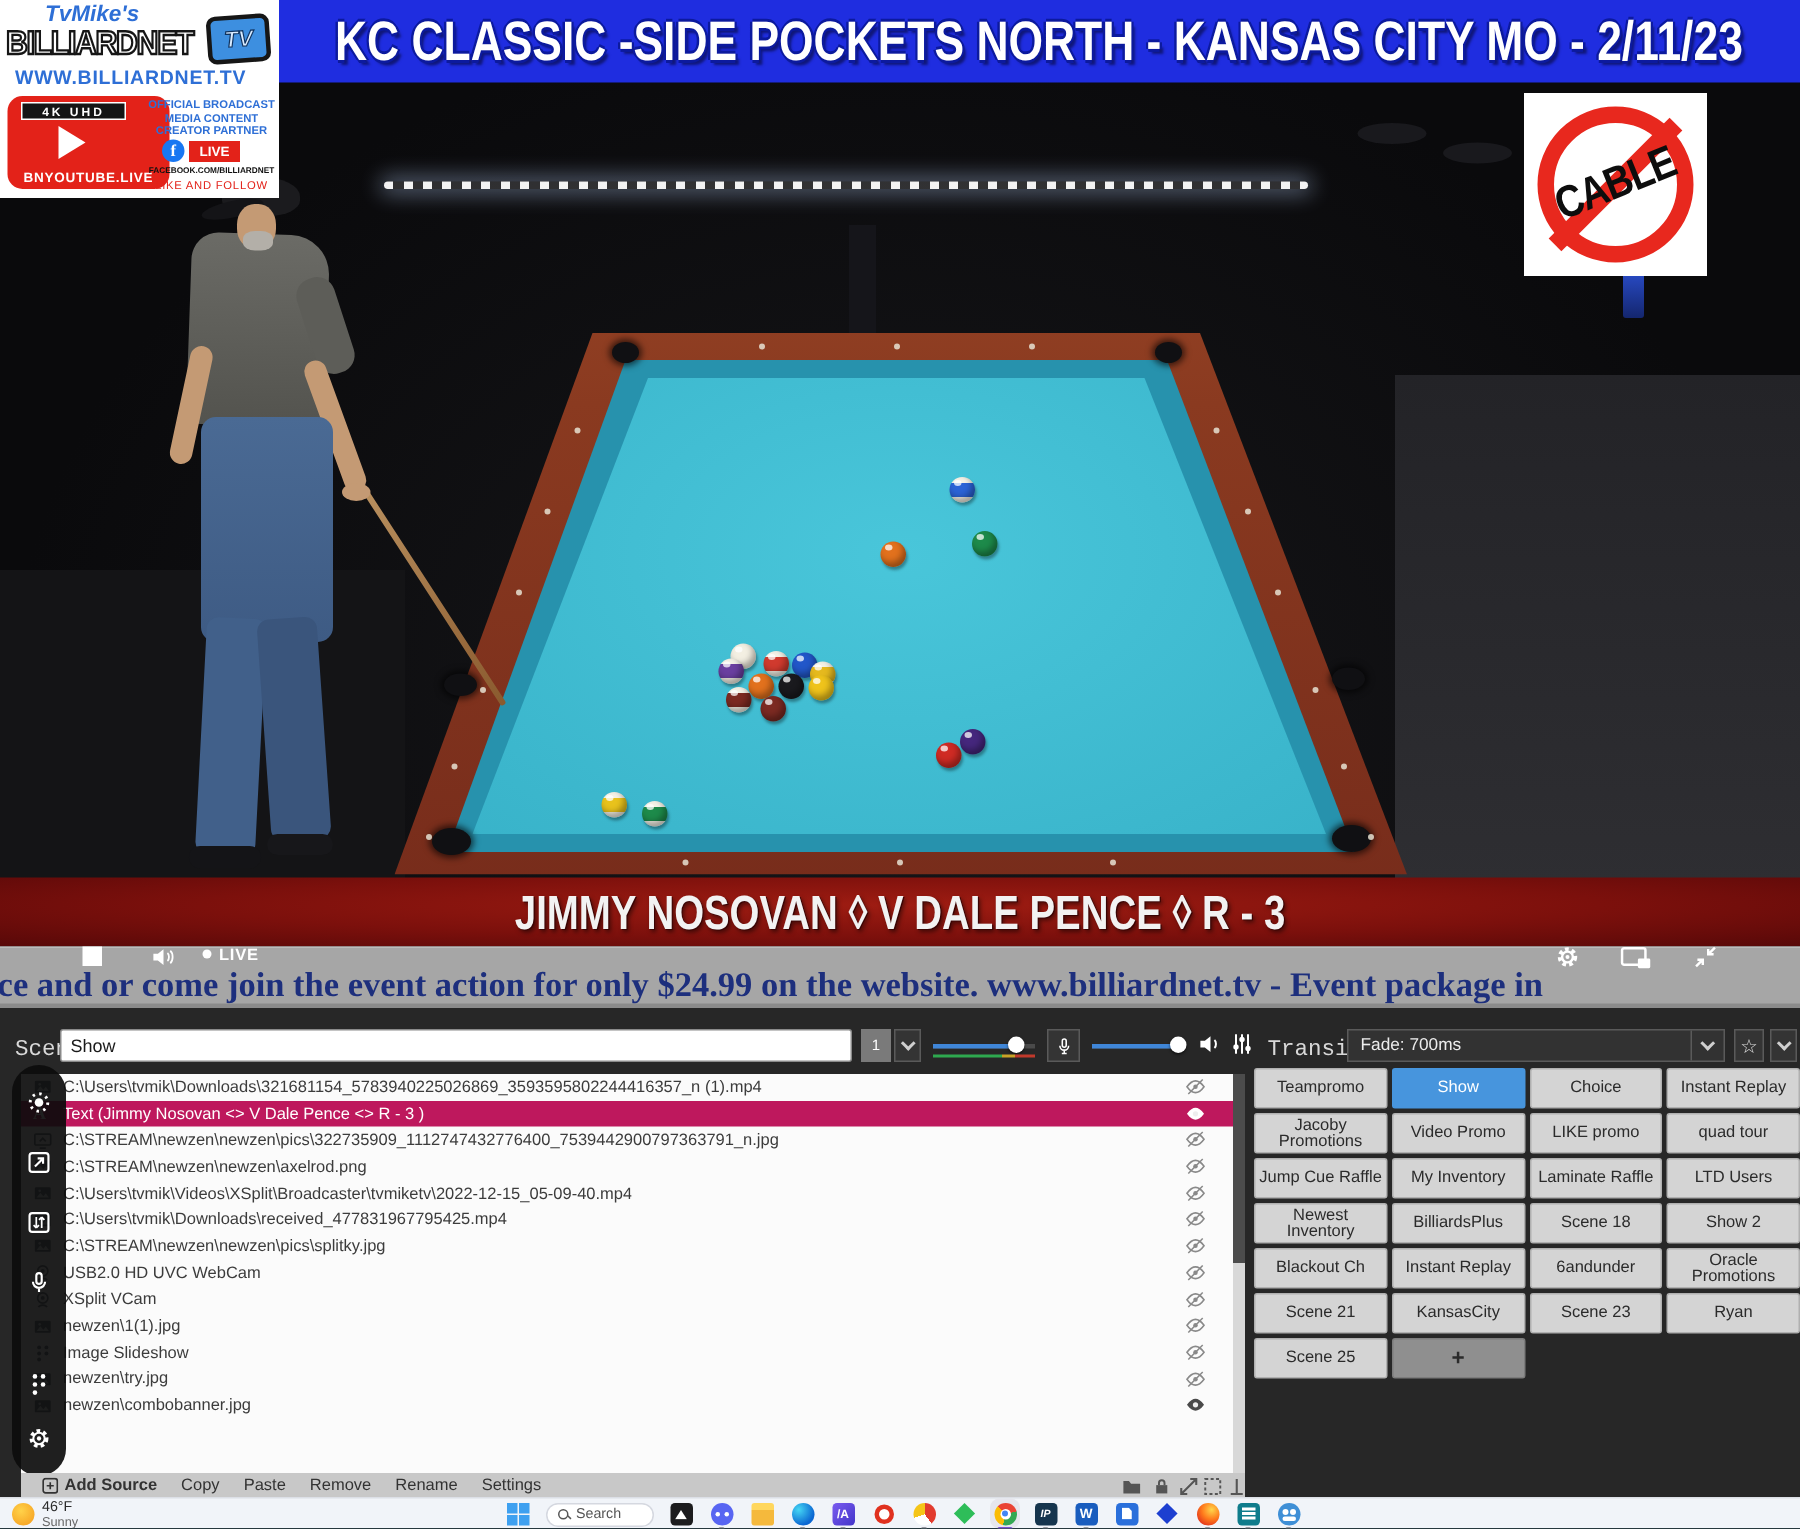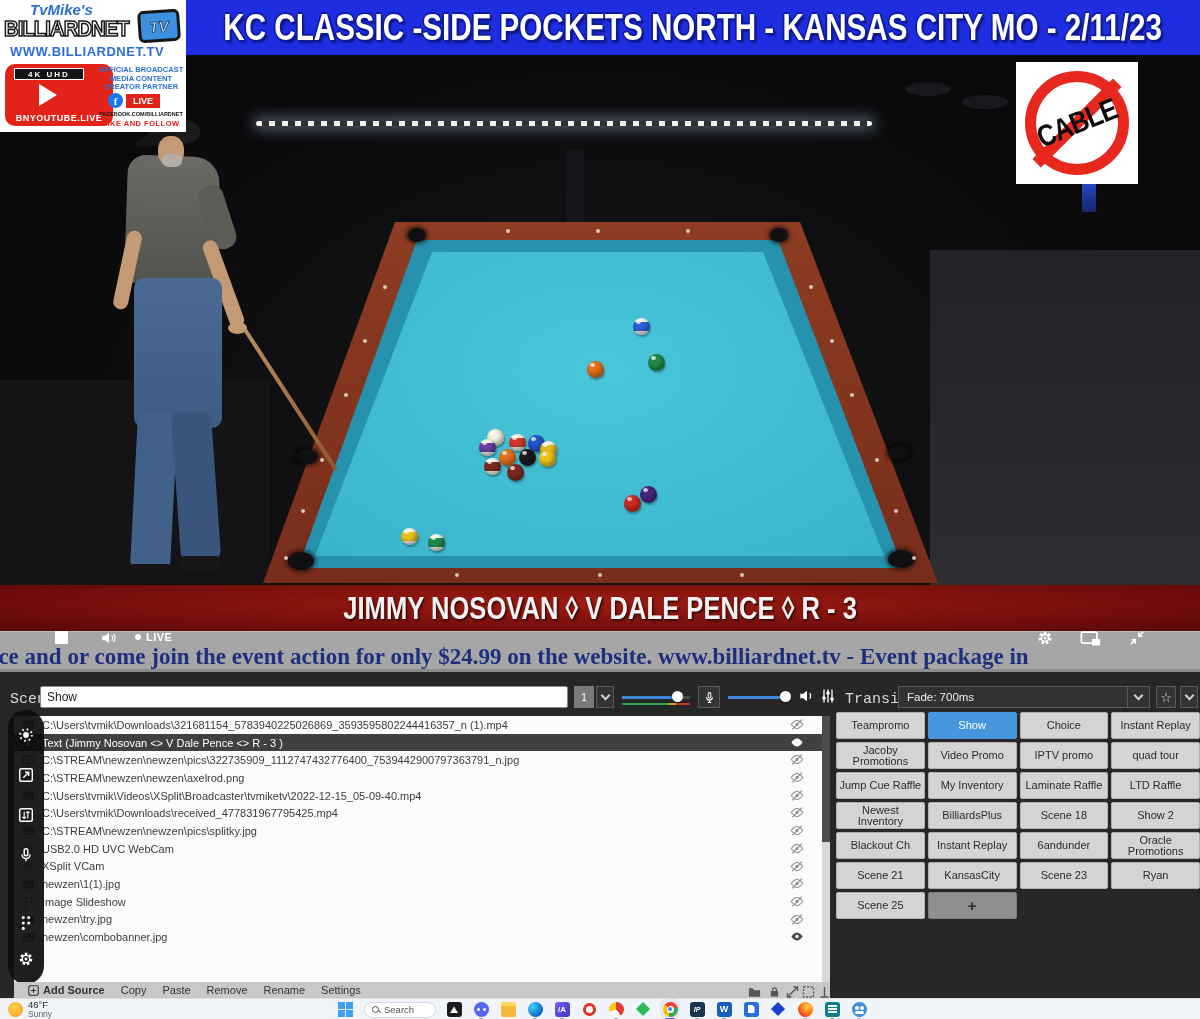--- a/index.html
+++ b/index.html
@@ -88,21 +88,21 @@
     color:#fff;font-size:8px;font-weight:bold;letter-spacing:2px;display:flex;align-items:center;justify-content:center;}
   .playtri{position:absolute;left:34px;top:20px;width:0;height:0;border-left:18px solid #fff;
     border-top:11px solid transparent;border-bottom:11px solid transparent;}
   .ytname{position:absolute;left:0;bottom:3px;width:100%;text-align:center;color:#fff;font-weight:bold;font-size:9px;letter-spacing:.5px;}
   .partner{position:absolute;left:96px;top:66px;width:90px;text-align:center;color:#2e6fd6;font-weight:bold;font-size:7.5px;line-height:8.5px;}
   .fbrow{position:absolute;left:108px;top:93px;display:flex;align-items:center;gap:3px;}
   .fbc{width:15px;height:15px;border-radius:50%;background:#1877f2;color:#fff;font-weight:bold;font-size:11px;
     display:flex;align-items:center;justify-content:center;font-family:"Liberation Serif",serif;}
   .fblive{width:34px;height:14px;background:#e32219;color:#fff;font-size:9px;font-weight:bold;display:flex;align-items:center;justify-content:center;}
   .fburl{position:absolute;left:96px;top:111px;width:90px;text-align:center;color:#111;font-weight:bold;font-size:5.5px;}
-  .fbfollow{position:absolute;left:96px;top:119px;width:90px;text-align:center;color:#e32219;font-weight:bold;font-size:7.5px;letter-spacing:.5px;}
+  .fbfollow{position:absolute;left:96px;top:119px;width:90px;text-align:center;color:#e32219;font-weight:normal;font-size:7.5px;letter-spacing:.5px;}
 
   
   .cable{position:absolute;left:1016px;top:62px;width:122px;height:122px;background:#fff;overflow:hidden;}
   .cable .ring{position:absolute;left:9px;top:9px;width:104px;height:104px;border:11px solid #e8281e;border-radius:50%;}
   .cable .slash{position:absolute;left:55px;top:4px;width:12px;height:114px;background:#e8281e;transform:rotate(45deg);}
   .cable .txt{position:absolute;left:-6px;top:44px;width:134px;text-align:center;color:#0d0d0d;font-weight:bold;
     font-size:30px;letter-spacing:-1px;transform:rotate(-22deg) scaleX(.85);}
 
   
   .panel{position:absolute;left:0;top:672px;width:1200px;height:326px;background:#272727;}
@@ -123,21 +123,21 @@
   .transbox{position:absolute;left:898px;top:14px;width:252px;height:22px;background:#323232;border:1px solid #5a5a5a;
     color:#ececec;font-size:11.5px;display:flex;align-items:center;padding-left:8px;}
   .transbox .tchev{position:absolute;right:0;top:0;width:22px;height:20px;border-left:1px solid #5a5a5a;
     display:flex;align-items:center;justify-content:center;}
   .starbox{left:1156px;width:20px;color:#ddd;font-size:13px;}
   .chevbox2{left:1180px;width:18px;}
 
   
   .src-list{position:absolute;left:14px;top:44px;width:816px;height:266px;background:#fbfbfb;overflow:hidden;}
   .srow{position:relative;height:17.7px;display:flex;align-items:center;padding-left:8px;color:#3c3c3c;font-size:11px;}
-  .srow.sel{background:#404040;color:#fff;}
+  .srow.sel{background:#be185d;color:#fff;}
   .sicon{width:13px;height:13px;margin-right:7px;flex:none;display:inline-block;}
   .sicon svg{width:13px;height:13px;display:block;}
   .ticon{font-weight:bold;font-size:12px;color:#5b6770;font-family:"Liberation Serif",serif;line-height:13px;}
   .srow.sel .ticon{color:#fff;}
   .slabel{white-space:nowrap;overflow:hidden;}
   .eye{position:absolute;right:26px;top:3px;width:14px;height:11px;color:#8a8a8a;}
   .eye svg{width:14px;height:11px;display:block;}
   .eye.on{color:#4a4a4a;}
   .srow.sel .eye{color:#fff;}
   .scroll{position:absolute;left:822px;top:44px;width:8px;height:266px;background:#d8d8d8;}
@@ -644,26 +644,26 @@
           </svg></span>
     </div>
 
     <div class="grid" id="sceneGrid">
         <div class="sbtn">Teampromo</div>
         <div class="sbtn active">Show</div>
         <div class="sbtn">Choice</div>
         <div class="sbtn">Instant Replay</div>
         <div class="sbtn">Jacoby Promotions</div>
         <div class="sbtn">Video Promo</div>
-        <div class="sbtn">IPTV promo</div>
+        <div class="sbtn">LIKE promo</div>
         <div class="sbtn">quad tour</div>
         <div class="sbtn">Jump Cue Raffle</div>
         <div class="sbtn">My Inventory</div>
         <div class="sbtn">Laminate Raffle</div>
-        <div class="sbtn">LTD Raffle</div>
+        <div class="sbtn">LTD Users</div>
         <div class="sbtn">Newest Inventory</div>
         <div class="sbtn">BilliardsPlus</div>
         <div class="sbtn">Scene 18</div>
         <div class="sbtn">Show 2</div>
         <div class="sbtn">Blackout Ch</div>
         <div class="sbtn">Instant Replay</div>
         <div class="sbtn">6andunder</div>
         <div class="sbtn">Oracle Promotions</div>
         <div class="sbtn">Scene 21</div>
         <div class="sbtn">KansasCity</div>

